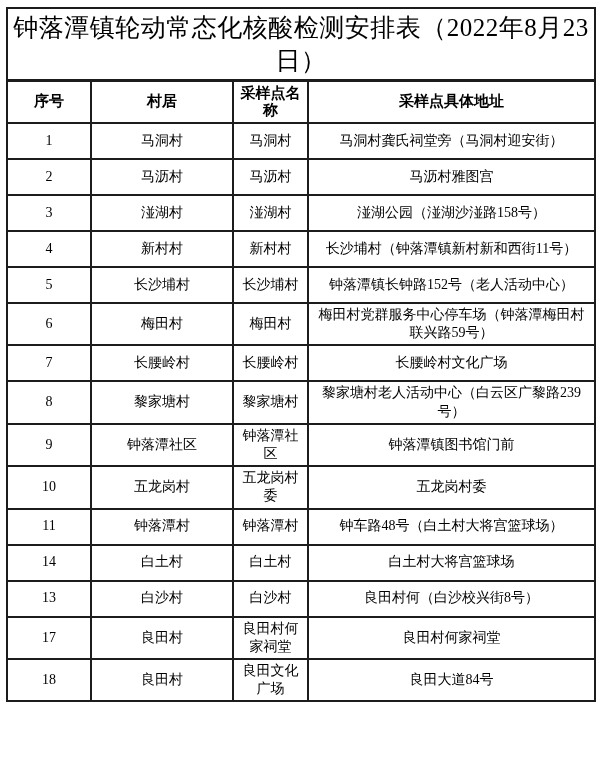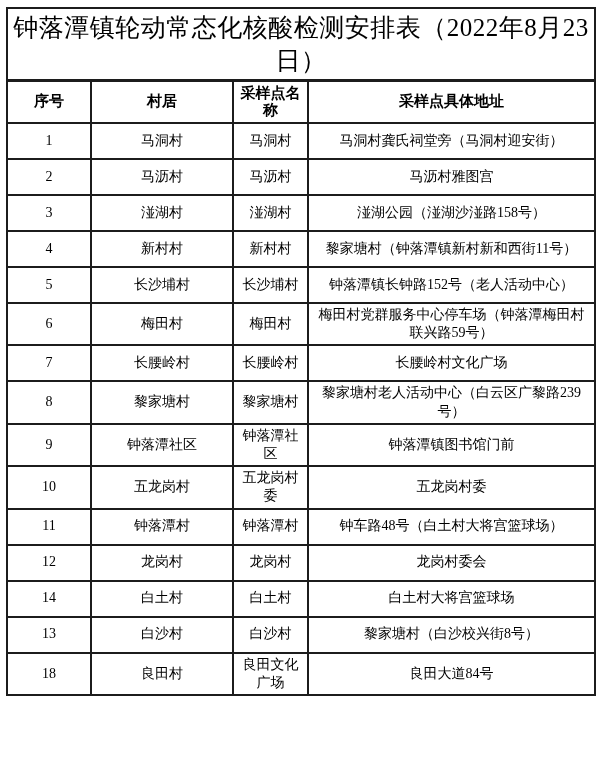--- a/index.html
+++ b/index.html
@@ -92,21 +92,21 @@
         <tr>
           <td>3</td>
           <td>湴湖村</td>
           <td>湴湖村</td>
           <td>湴湖公园（湴湖沙湴路158号）</td>
         </tr>
         <tr>
           <td>4</td>
           <td>新村村</td>
           <td>新村村</td>
-          <td>黎家塘村（钟落潭镇新村新和西街11号）</td>
+          <td>长沙埔村（钟落潭镇新村新和西街11号）</td>
         </tr>
         <tr>
           <td>5</td>
           <td>长沙埔村</td>
           <td>长沙埔村</td>
           <td>钟落潭镇长钟路152号（老人活动中心）</td>
         </tr>
         <tr>
           <td>6</td>
           <td>梅田村</td>
@@ -139,36 +139,37 @@
 委</td>
           <td>五龙岗村委</td>
         </tr>
         <tr>
           <td>11</td>
           <td>钟落潭村</td>
           <td>钟落潭村</td>
           <td>钟车路48号（白土村大将宫篮球场）</td>
         </tr>
         <tr>
-          <td>12</td>
-          <td>龙岗村</td>
-          <td>龙岗村</td>
-          <td>龙岗村委会</td>
-        </tr>
-        <tr>
           <td>14</td>
           <td>白土村</td>
           <td>白土村</td>
           <td>白土村大将宫篮球场</td>
         </tr>
         <tr>
           <td>13</td>
           <td>白沙村</td>
           <td>白沙村</td>
-          <td>黎家塘村（白沙校兴街8号）</td>
+          <td>良田村何（白沙校兴街8号）</td>
+        </tr>
+        <tr>
+          <td>17</td>
+          <td>良田村</td>
+          <td>良田村何
+家祠堂</td>
+          <td>良田村何家祠堂</td>
         </tr>
         <tr>
           <td>18</td>
           <td>良田村</td>
           <td>良田文化
 广场</td>
           <td>良田大道84号</td>
         </tr>
       </tbody>
 

